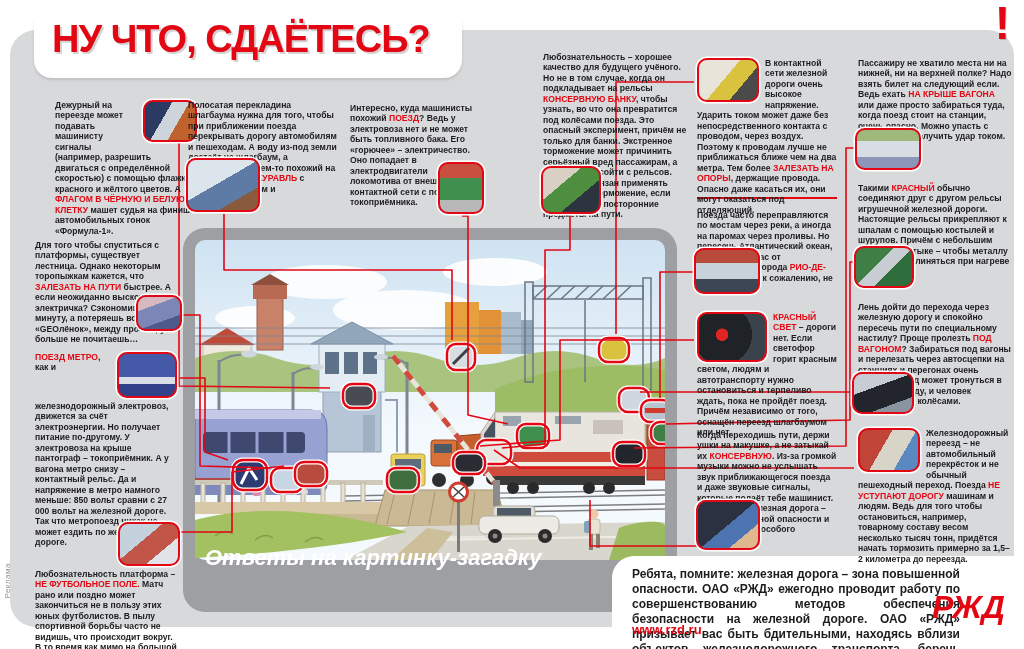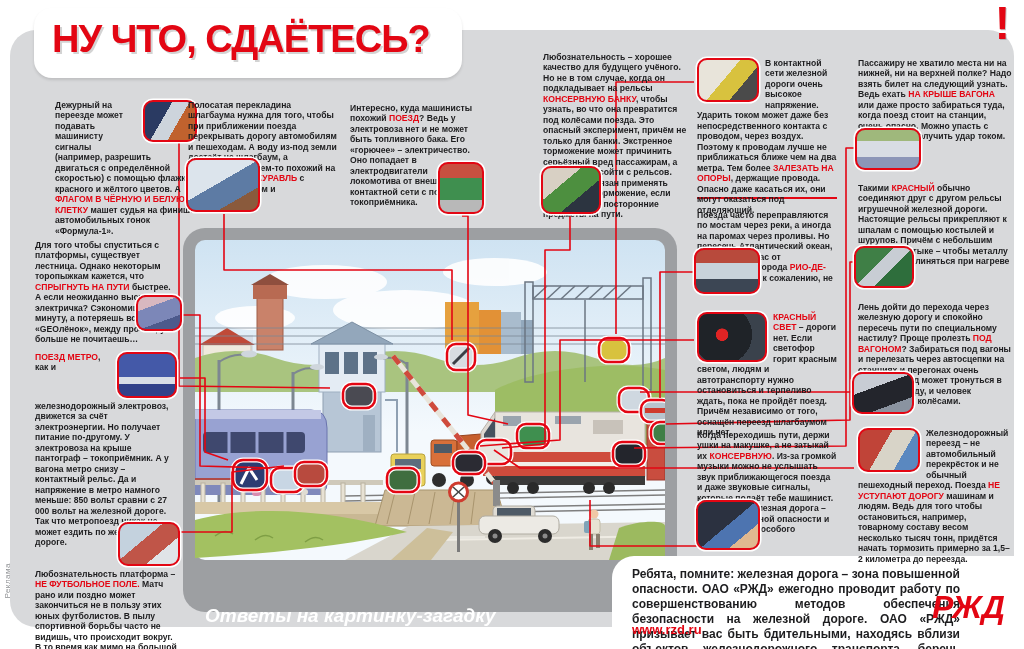--- a/index.html
+++ b/index.html
@@ -36,21 +36,21 @@
   .tg-rio{background:linear-gradient(180deg,#b84a3c 30%,#c8d2da 30% 70%,#3c4654 70%);}
   .tg-redlight{background:radial-gradient(circle at 35% 45%,#e02424 12%,#1f2328 13% 60%,#3a424c 60%);}
   .tg-headph{background:linear-gradient(140deg,#2b3140 50%,#4d74b0 50% 75%,#e0b890 75%);}
   .tg-roof{background:linear-gradient(180deg,#9fb87c 30%,#d8dde4 30% 70%,#8c96b8 70%);}
   .tg-pins{background:linear-gradient(135deg,#3f7f46 40%,#c8cdd4 40% 60%,#2e6e3c 60%);}
   .tg-underw{background:linear-gradient(160deg,#c8ccd4 35%,#23252c 35% 75%,#8a93a0 75%);}
   .tg-cross{background:linear-gradient(120deg,#c04438 40%,#d8d4c8 40% 70%,#5a88c0 70%);}
   
   #frame{left:183px;top:228px;width:494px;height:384px;background:#9d9fa2;border-radius:22px;z-index:3;}
   #scene{left:195px;top:240px;width:470px;height:320px;z-index:4;}
-  #caption{left:205px;top:605px;font-size:19px;font-weight:bold;font-style:italic;color:#ffffff;z-index:6;}
+  #caption{left:205px;top:545px;font-size:22px;font-weight:bold;font-style:italic;color:#ffffff;z-index:6;}
   .divider{position:absolute;background:#e30613;height:2px;z-index:9;}
   
   #footer-box{left:612px;top:556px;width:402px;height:86px;background:#ffffff;border-radius:22px 0 0 8px;z-index:7;}
   #footer-msg{left:632px;top:567px;width:328px;font-size:12px;line-height:1.25;font-weight:bold;
               color:#1d1d1f;text-align:justify;z-index:8;}
   #footer-url{left:632px;top:622px;font-size:13px;font-weight:bold;color:#e30613;z-index:8;}
   #rzd-logo{left:928px;top:582px;z-index:8;}
   #lines{left:0;top:0;width:1024px;height:649px;z-index:5;pointer-events:none;}
 </style>
 </head>
@@ -337,21 +337,21 @@
 <div class="abs" id="footer-url">www.rzd.ru</div>
 <svg class="abs" id="rzd-logo" width="80" height="50" viewBox="0 0 80 50">
   <text x="4" y="36" font-family="Liberation Sans, sans-serif" font-size="32" font-weight="bold" font-style="italic" fill="#e30613">РЖД</text>
 </svg>
 
 <div class="blk" style="left:35px;top:100px;width:142px;margin-left:20px;">
   <span class="th thf tg-flag" style="width:54px;height:42px;"></span>
   <span><span>Дежурный на переезде может подавать машинисту сигналы (например, разрешить двигаться с определённой скоростью) с помощью флажков красного и жёлтого цветов. А </span><span class="hl">ФЛАГОМ В ЧЁРНУЮ И БЕЛУЮ КЛЕТКУ</span><span> машет судья на финише автомобильных гонок «Формула-1».</span></span>
 </div>
 <div class="blk" style="left:35px;top:240px;width:142px;">
-  <span><span>Для того чтобы спуститься с платформы, существует лестница. Однако некоторым торопыжкам кажется, что </span><span class="hl">СПРЫГНУТЬ НА ПУТИ</span><span> быстрее. А если неожиданно выскочит электричка? Сэкономишь минуту, а потеряешь всё. И «GEOлёнок», между прочим, уже больше не почитаешь…</span></span>
+  <span><span>Для того чтобы спуститься с платформы, существует лестница. Однако некоторым торопыжкам кажется, что </span><span class="hl">ЗАЛЕЗАТЬ НА ПУТИ</span><span> быстрее. А если неожиданно выскочит электричка? Сэкономишь минуту, а потеряешь всё. И «GEOлёнок», между прочим, уже больше не почитаешь…</span></span>
 </div>
 <span class="th tha tg-jump" style="left:136px;top:295px;width:46px;height:36px;"></span>
 <div class="blk" style="left:35px;top:352px;width:142px;">
   <span class="th thf tg-metro" style="width:60px;height:46px;"></span>
   <span><span class="hl">ПОЕЗД МЕТРО</span><span>, как и железнодорожный электровоз, движется за счёт электроэнергии. Но получает питание по-другому. У электровоза на крыше пантограф – токоприёмник. А у вагона метро снизу – контактный рельс. Да и напряжение в метро намного меньше: 850 вольт сравни с 27 000 вольт на железной дороге. Так что метропоезд никак не может ездить по железной дороге.</span></span>
 </div>
 <div class="blk" style="left:35px;top:522px;width:145px;">
   <span class="th thf tg-football" style="width:62px;height:44px;"></span>
   <span><span>Любознательность платформа – </span><span class="hl">НЕ ФУТБОЛЬНОЕ ПОЛЕ.</span><span> Матч рано или поздно может закончиться не в пользу этих юных футболистов. В пылу спортивной борьбы часто не видишь, что происходит вокруг. В то время как мимо на большой скорости проносятся поезда.</span></span>
 </div>
@@ -383,21 +383,21 @@
 <div class="blk" style="left:697px;top:312px;width:140px;">
   <span class="th thl tg-redlight" style="width:70px;height:50px;"></span>
   <span><span class="hl">КРАСНЫЙ СВЕТ</span><span> – дороги нет. Если светофор горит красным светом, людям и автотранспорту нужно остановиться и терпеливо ждать, пока не пройдёт поезд. Причём независимо от того, оснащён переезд шлагбаумом или нет.</span></span>
 </div>
 <div class="blk" style="left:697px;top:430px;width:140px;">
   <span><span>Когда переходишь пути, держи ушки на макушке, а не затыкай их </span><span class="hl">КОНСЕРВНУЮ</span><span>. Из-за громкой музыки можно не услышать звук приближающегося поезда и даже звуковые сигналы, которые подаёт тебе машинист. Помни, что железная дорога – зона повышенной опасности и требует к себе особого внимания!</span></span>
 </div>
 <span class="th tha tg-headph" style="left:696px;top:500px;width:64px;height:50px;"></span>
 
 <div class="blk" style="left:858px;top:58px;width:154px;">
-  <span><span>Пассажиру не хватило места ни на нижней, ни на верхней полке? Надо взять билет на следующий узнать. Ведь ехать </span><span class="hl">НА КРЫШЕ ВАГОНА</span><span> или даже просто забираться туда, когда поезд стоит на станции, очень опасно. Можно упасть с высоты или получить удар током.</span></span>
+  <span><span>Пассажиру не хватило места ни на нижней, ни на верхней полке? Надо взять билет на следующий если. Ведь ехать </span><span class="hl">НА КРЫШЕ ВАГОНА</span><span> или даже просто забираться туда, когда поезд стоит на станции, очень опасно. Можно упасть с высоты или получить удар током.</span></span>
 </div>
 <span class="th tha tg-roof" style="left:855px;top:128px;width:66px;height:42px;"></span>
 <div class="blk" style="left:858px;top:183px;width:154px;">
   <span><span>Такими </span><span class="hl">КРАСНЫЙ</span><span> обычно соединяют друг с другом рельсы игрушечной железной дороги. Настоящие рельсы прикрепляют к шпалам с помощью костылей и шурупов. Причём с небольшим зазором на стыке – чтобы металлу было куда удлиняться при нагреве на солнце.</span></span>
 </div>
 <span class="th tha tg-pins" style="left:854px;top:246px;width:60px;height:42px;"></span>
 <div class="blk" style="left:858px;top:302px;width:154px;">
   <span><span>Лень дойти до перехода через железную дорогу и спокойно пересечь пути по специальному настилу? Проще пролезть </span><span class="hl">ПОД ВАГОНОМ</span><span>? Забираться под вагоны и перелезать через автосцепки на станциях и перегонах очень опасно. Поезд может тронуться в любую секунду, и человек окажется под колёсами.</span></span>
 </div>
 <span class="th tha tg-underw" style="left:852px;top:372px;width:62px;height:42px;"></span>

